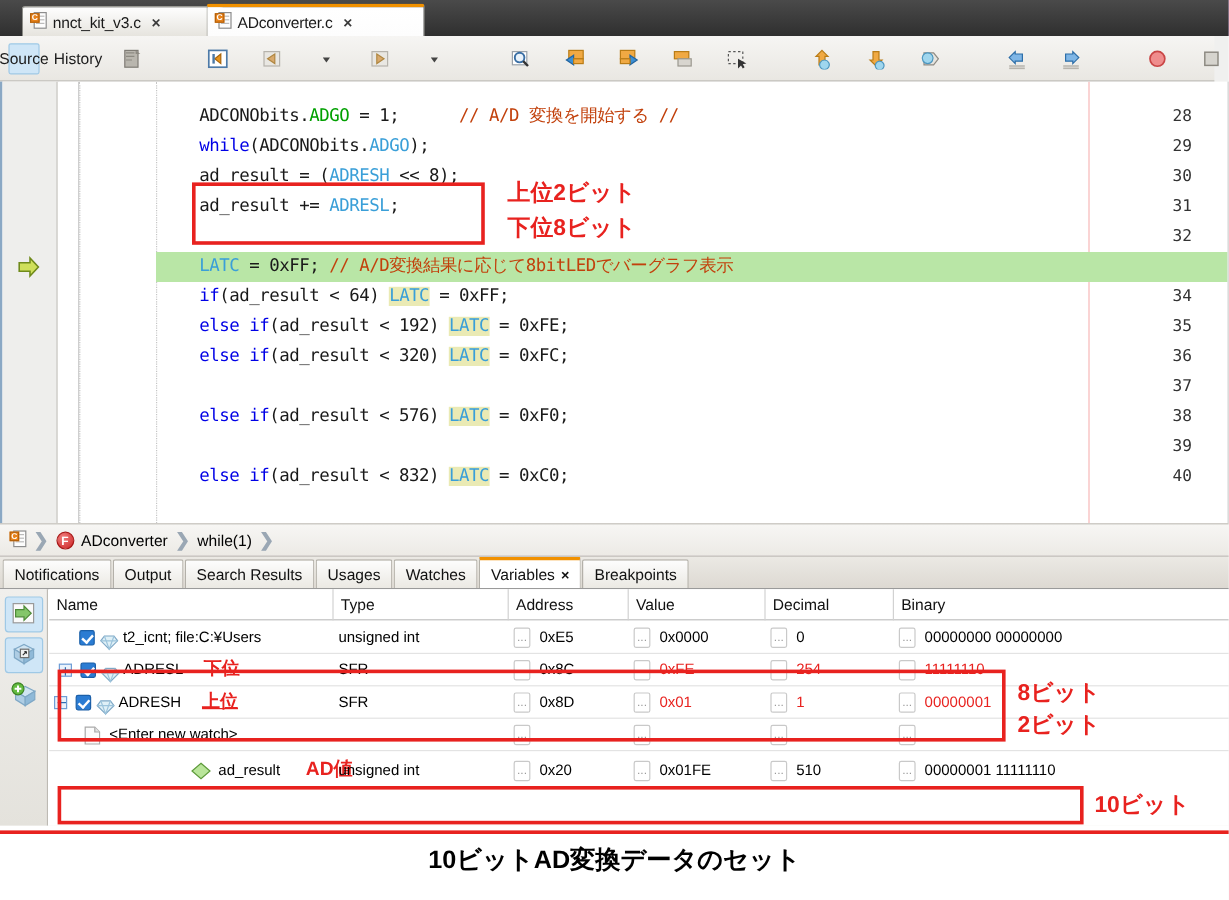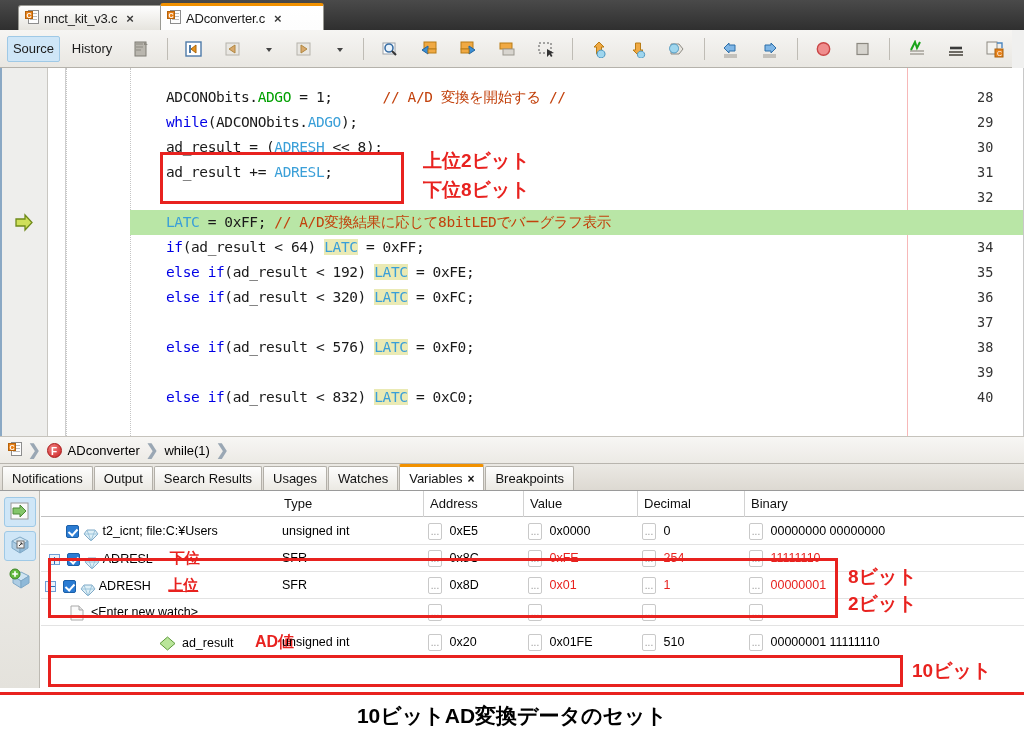--- a/index.html
+++ b/index.html
@@ -54,21 +54,21 @@
       box-shadow:0 0 0 0 #bbb, 0 3px 0 0 #bbb, 0 6px 0 0 #bbb; background:#bbb; }
   .cfile-icon .cbadge { position:absolute; left:0; top:1px; width:8px; height:8px;
       background:#e8821a; color:#fff; font-size:7px; line-height:8px; text-align:center;
       font-family:"Liberation Sans",sans-serif; font-weight:bold; border:1px solid #b4620c;}
 
   
   .toolbar {
     position:absolute; left:0; top:30px; width:1012px; height:38px;
     background:linear-gradient(#f6f5f3,#e9e7e2);
     border-bottom:1px solid #b5b2ab;
-    display:flex; align-items:center; padding-left:6px; gap:4px;
+    display:flex; align-items:center; padding-left:6px; gap:17px;
   }
   .tbtn {
     height:26px; min-width:26px; display:flex; align-items:center; justify-content:center;
     border:1px solid transparent; border-radius:2px; margin:0 1px; font-size:13px;
     color:#1c1c1c; padding:0 6px; white-space:nowrap;
   }
   .tbtn.selected { background:#cfe6f7; border:1px solid #9fc9e6; }
   .sep { width:1px; height:22px; background:#bfbcb5; margin:0 5px; }
   .ico { width:20px; height:18px; position:relative; display:inline-block;}
 
@@ -204,21 +204,21 @@
 
     <div class="tab inactive" style="left:18px; width:168px;">
       <span class="cfile-icon">
         <span class="pg"></span>
           <span class="cbadge">C</span>
       </span>
       <span class="label">nnct_kit_v3.c</span>
       <span class="closex">×</span>
     </div>
 
-    <div class="tab active" style="left:160px; width:164px;">
+    <div class="tab active" style="left:172px; width:182px;">
       <span class="cfile-icon">
         <span class="pg"></span>
           <span class="cbadge">C</span>
       </span>
       <span class="label">ADconverter.c</span>
       <span class="closex">×</span>
     </div>
   </div>
 
   <div class="toolbar">
@@ -539,20 +539,21 @@
             <circle cx="7" cy="6" r="5" fill="#63bb3f" stroke="#3d8226"></circle>
             <path d="M4.2 6h5.6M7 3.2v5.6" stroke="#fff" stroke-width="1.7"></path>
           </svg>
         </span>
       </div>
     </div>
 
     <div class="tablewrap">
 
       <div class="thead">
+        <div class="th" style="left:0px;   width:237px;">Name</div>
         <div class="th" style="left:237px; width:146px;">Type</div>
         <div class="th" style="left:383px; width:100px;">Address</div>
         <div class="th" style="left:483px; width:114px;">Value</div>
         <div class="th" style="left:597px; width:107px;">Decimal</div>
         <div class="th" style="left:704px; width:279px; border-right:none;">Binary</div>
       </div>
 
       <div class="trow" style="top:27px;">
         <div class="cell" style="left:0px; width:237px;">
           <span style="display:inline-block;width:18px;"></span>

